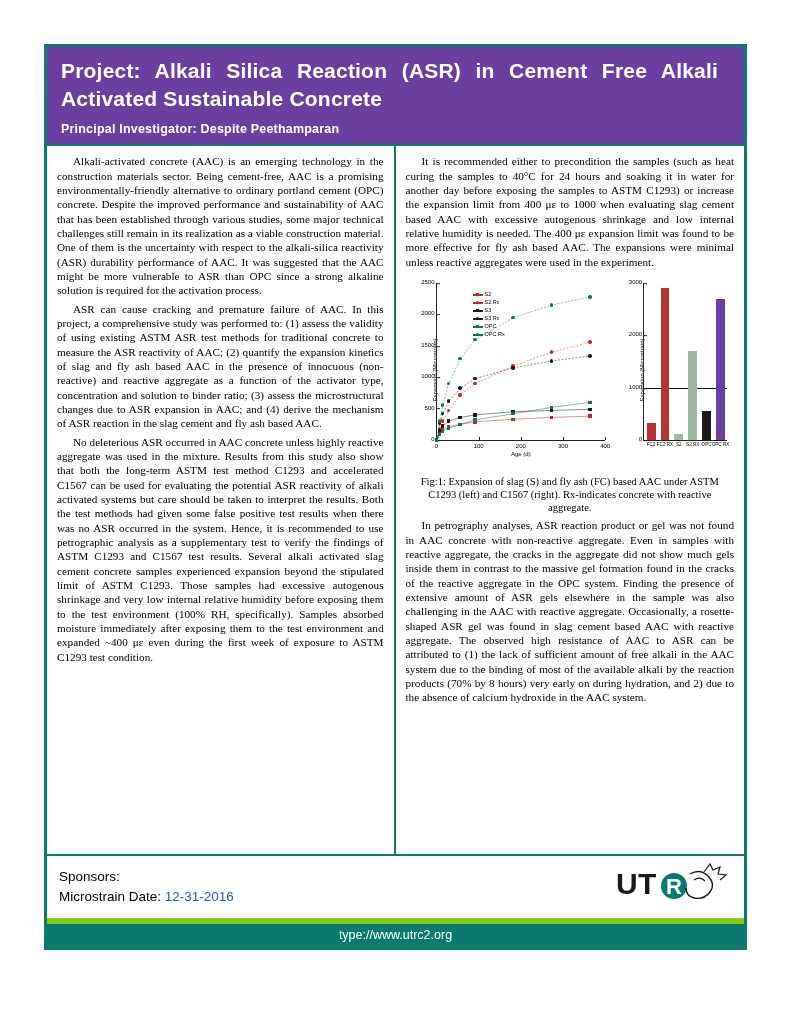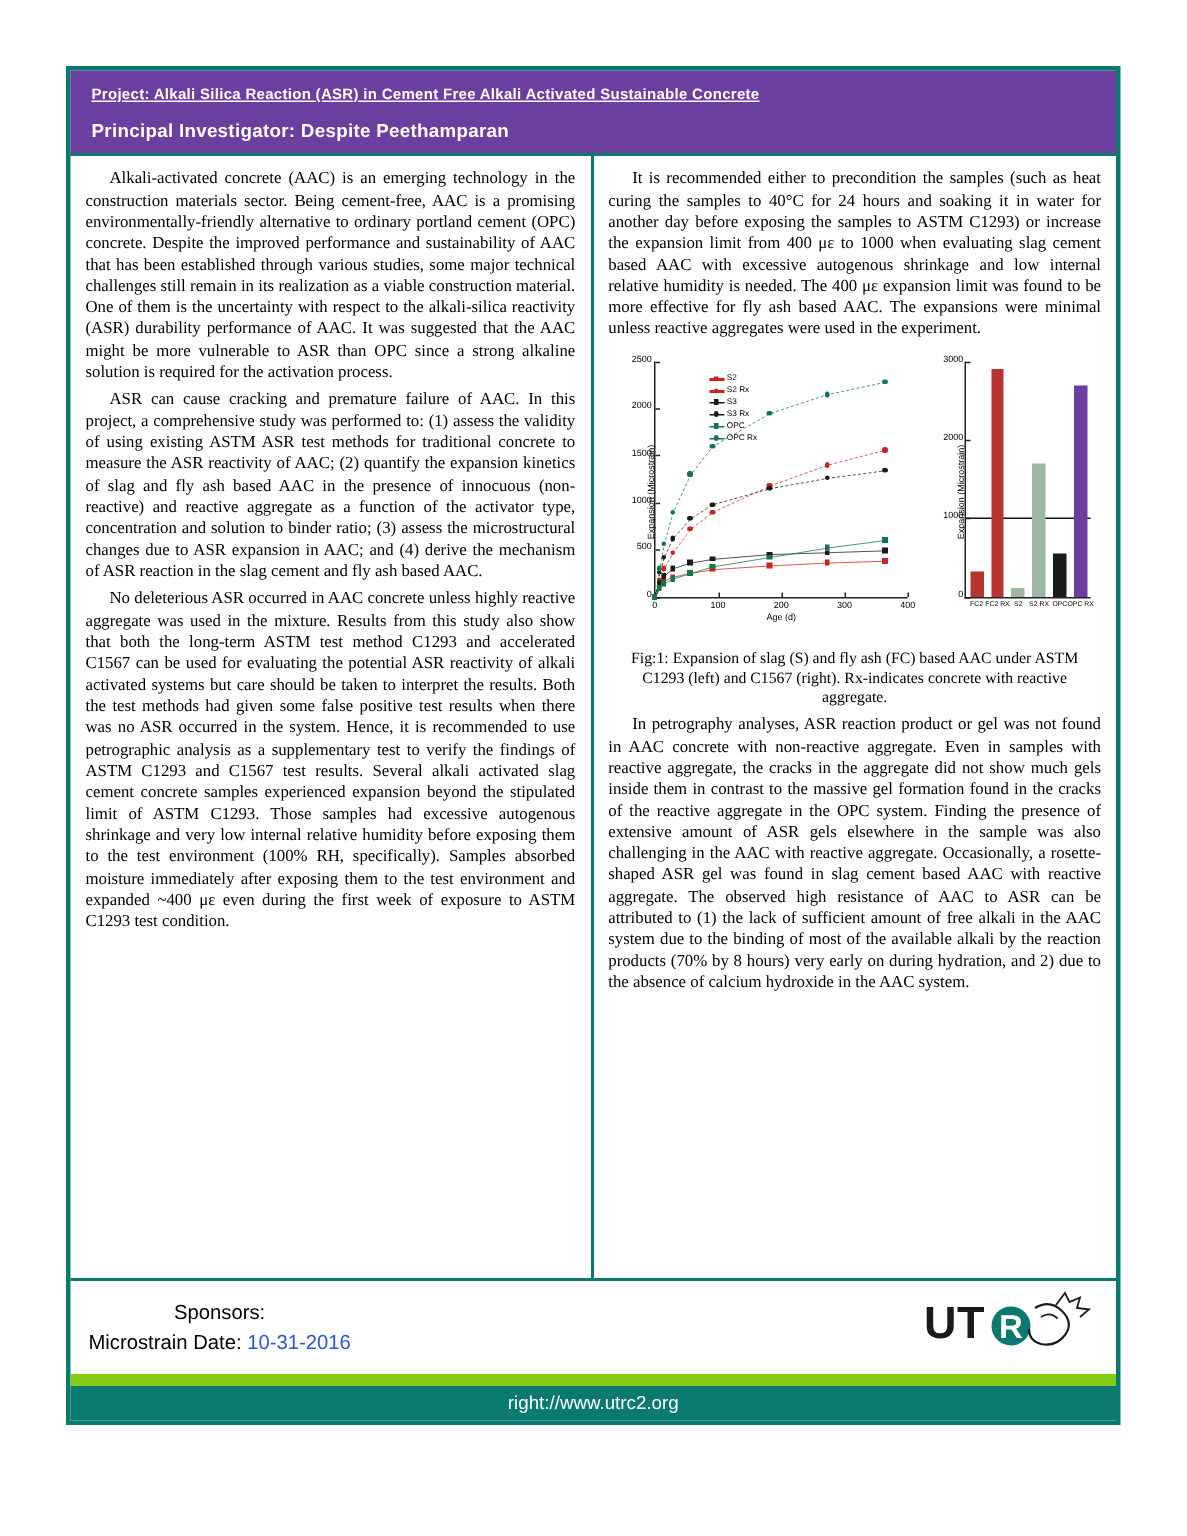--- a/index.html
+++ b/index.html
@@ -28,26 +28,25 @@
   
   .header {
     background: #6b3fa0;
     color: #ffffff;
     padding: 10px 14px 8px 14px;
     border-bottom: 2px solid #0b7a6e;
   }
   .header .title {
     font-family: "Liberation Sans", sans-serif;
     font-weight: bold;
-    font-size: 10px;
+    font-size: 21px;
     line-height: 1.32;
     text-align: justify;
     letter-spacing: 0.2px;
     margin: 0 12px 10px 0;
-    text-decoration: underline;
   }
   .header .pi {
     font-family: "Liberation Sans", sans-serif;
     font-weight: bold;
     font-size: 12.5px;
     letter-spacing: 0.2px;
     margin: 0;
   }
   
   .body-area {
@@ -196,22 +195,21 @@
   }
   .figcap {
     font-size: 10.5px;
     text-align: center;
     line-height: 1.25;
     margin-top: 12px;
   }
   
   .footer {
     padding: 4px 12px 4px 12px;
-    border-bottom: 8px solid #84cc16;
-    text-align: center;
+    border-bottom: 6px solid #84cc16;
   }
   .footer div {
     font-family: "Liberation Sans", sans-serif;
     font-size: 13.5px;
     line-height: 1.45;
   }
   .footer .val { color: #2a55d4; }
   .footer-wrap { display: flex; align-items: center; justify-content: space-between; }
   .logo {
     position: relative;
@@ -409,30 +407,30 @@
 
       <p>In petrography analyses, ASR reaction product or gel was not found in AAC concrete with non-reactive aggregate. Even in samples with reactive aggregate, the cracks in the aggregate did not show much gels inside them in contrast to the massive gel formation found in the cracks of the reactive aggregate in the OPC system. Finding the presence of extensive amount of ASR gels elsewhere in the sample was also challenging in the AAC with reactive aggregate.   Occasionally, a rosette-shaped ASR gel was found in slag cement based AAC with reactive aggregate.  The observed high resistance of AAC to ASR can be attributed to (1) the lack of sufficient amount of free alkali in the AAC system due to the binding of most of the available alkali by the reaction products (70% by 8 hours) very early on during hydration, and 2) due to the absence of calcium hydroxide in the AAC system.</p>
     </div>
 
   </div>
 
   <div class="footer">
     <div class="footer-wrap">
       <div>
         <div>Sponsors:</div>
-        <div><span>Microstrain Date: </span><span class="val">10-31-2016</span></div>
+        <div><span>Microstrain Date: </span><span class="val">12-31-2016</span></div>
       </div>
       <div class="logo">
         <svg width="116" height="54" viewBox="0 0 116 54">
           <text x="0" y="34" font-family="Liberation Sans, sans-serif" font-size="30" font-weight="bold" fill="#1a1a1a">U</text>
           <text x="22" y="34" font-family="Liberation Sans, sans-serif" font-size="30" font-weight="bold" fill="#1a1a1a">T</text>
           <circle cx="58" cy="26" r="13" fill="#0b7a6e"></circle>
           <text x="50" y="34" font-family="Liberation Sans, sans-serif" font-size="22" font-weight="bold" fill="#ffffff">R</text>
           <path d="M74 14 q10 -6 18 2 q8 8 2 16 q-6 8 -16 6 q-8 -2 -8 -10" fill="none" stroke="#1a1a1a" stroke-width="1.4"></path>
           <path d="M78 20 q6 -4 11 1" fill="none" stroke="#1a1a1a" stroke-width="1.2"></path>
           <path d="M88 12 l6 -8 l3 6 l7 -3 l-2 7 l8 1 l-6 5" fill="none" stroke="#1a1a1a" stroke-width="1.2"></path>
         </svg>
       </div>
     </div>
   </div>
 
-  <div class="urlbar">right://www.utrc2.org</div>
+  <div class="urlbar">type://www.utrc2.org</div>
 </div>
 
 </body></html>

